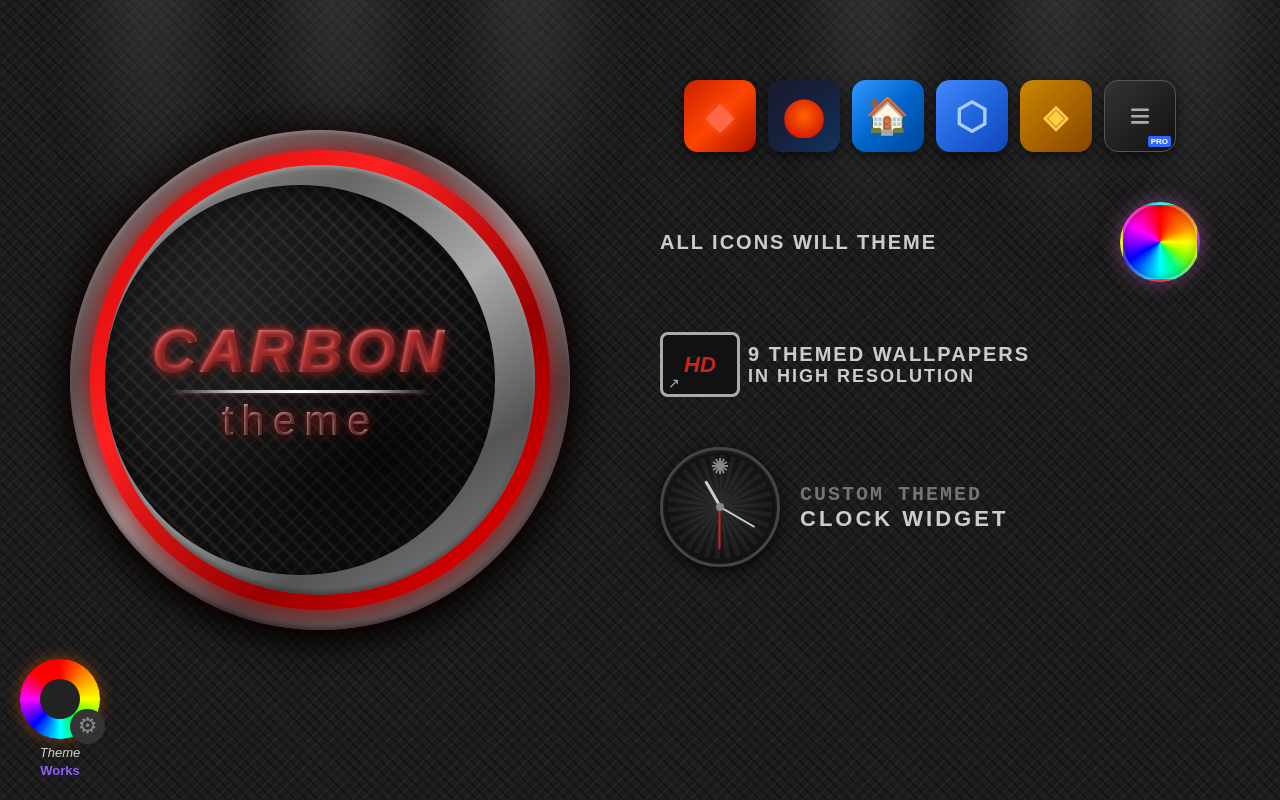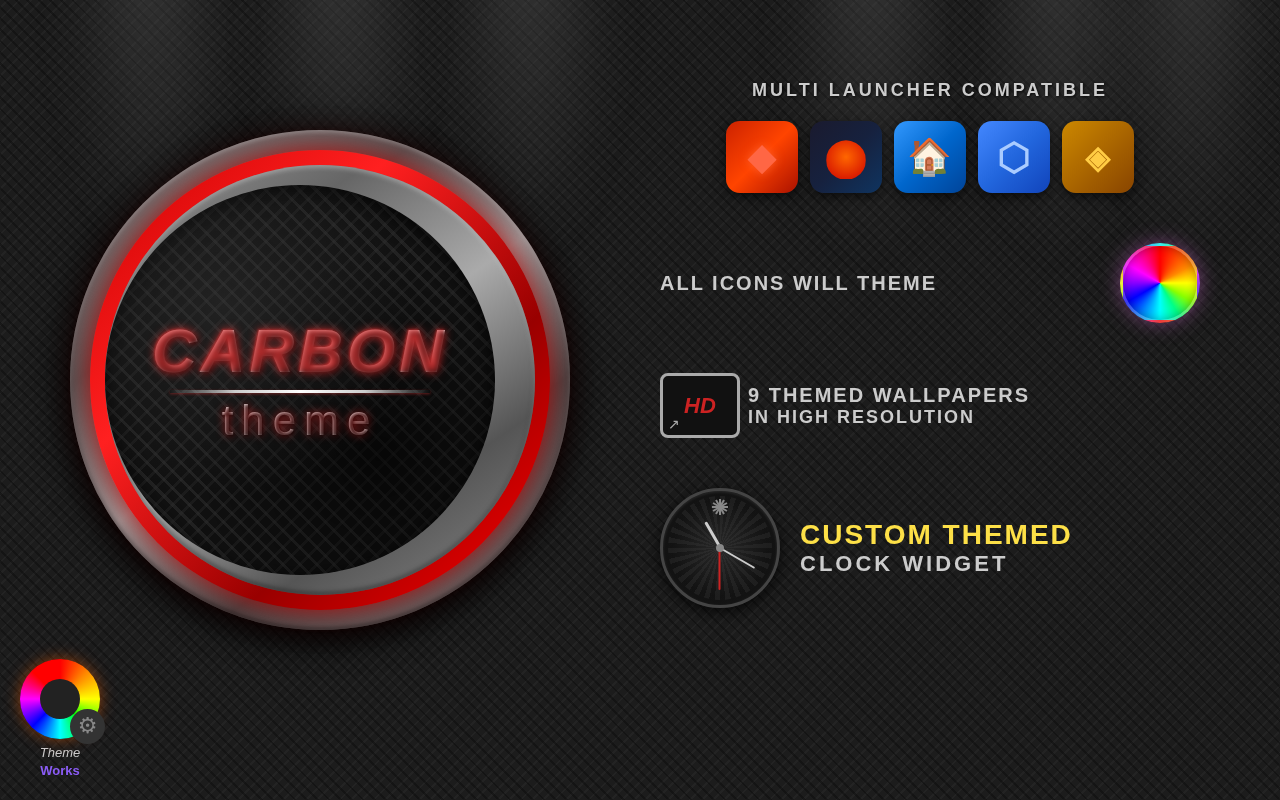--- a/index.html
+++ b/index.html
@@ -502,25 +502,26 @@
       left: 50%;
       transform: translate(-50%, -50%);
       z-index: 10;
     }
 
     .clock-text {
       flex: 1;
     }
 
     .clock-text .line1 {
-      color: #fde047;
-      font-size: 28px;
+      color: #737373;
+      font-size: 20px;
       font-weight: 700;
       letter-spacing: 2px;
       text-transform: uppercase;
+      font-family: Liberation Mono, monospace;
     }
 
     .clock-text .line2 {
       color: #cccccc;
       font-size: 22px;
       font-weight: 700;
       letter-spacing: 3px;
       text-transform: uppercase;
     }
 
@@ -624,28 +625,30 @@
             <div class="carbon-subtitle">theme</div>
           </div>
         </div>
       </div>
     </div>
   </div>
 </div>
 
 <div class="right-panel">
 
-  <div class="launcher-title">MULTI LAUNCHER COMPATIBLE</div>
 
   <div class="launcher-icons">
     <div class="launcher-icon icon-apex"></div>
     <div class="launcher-icon icon-nova"></div>
     <div class="launcher-icon icon-smart"></div>
     <div class="launcher-icon icon-adw"></div>
     <div class="launcher-icon icon-go"></div>
+    <div class="launcher-icon icon-launcher-pro">
+      <span class="pro-badge">PRO</span>
+    </div>
   </div>
 
   <div class="auto-theme-section">
     <div class="auto-theme-text">
       <div class="line1">ALL ICONS WILL THEME</div>
     </div>
     <div class="color-wheel"></div>
   </div>
 
   <div class="wallpaper-section">

